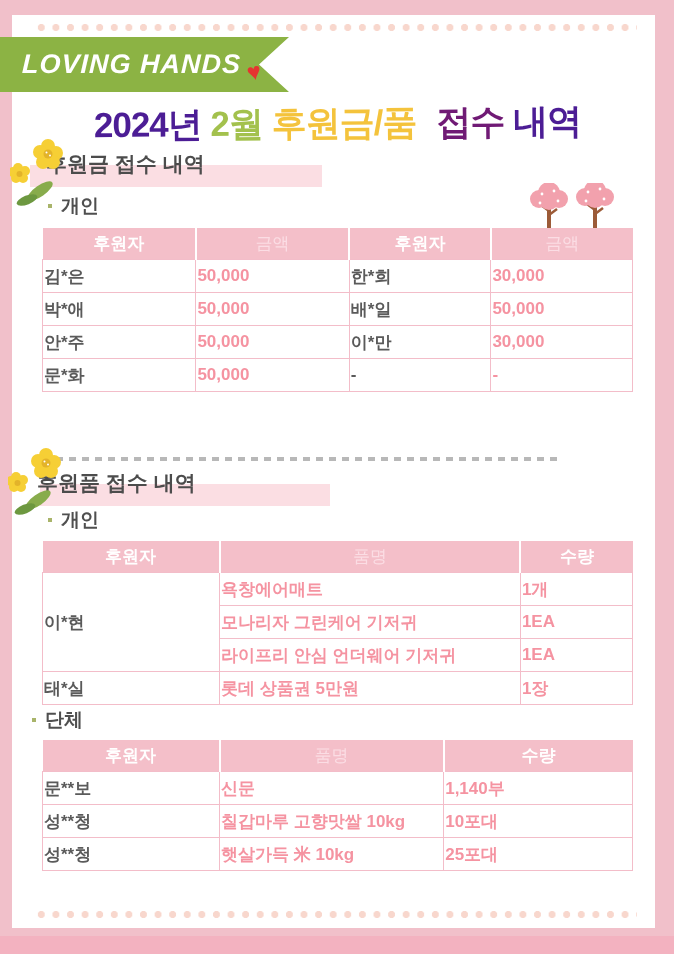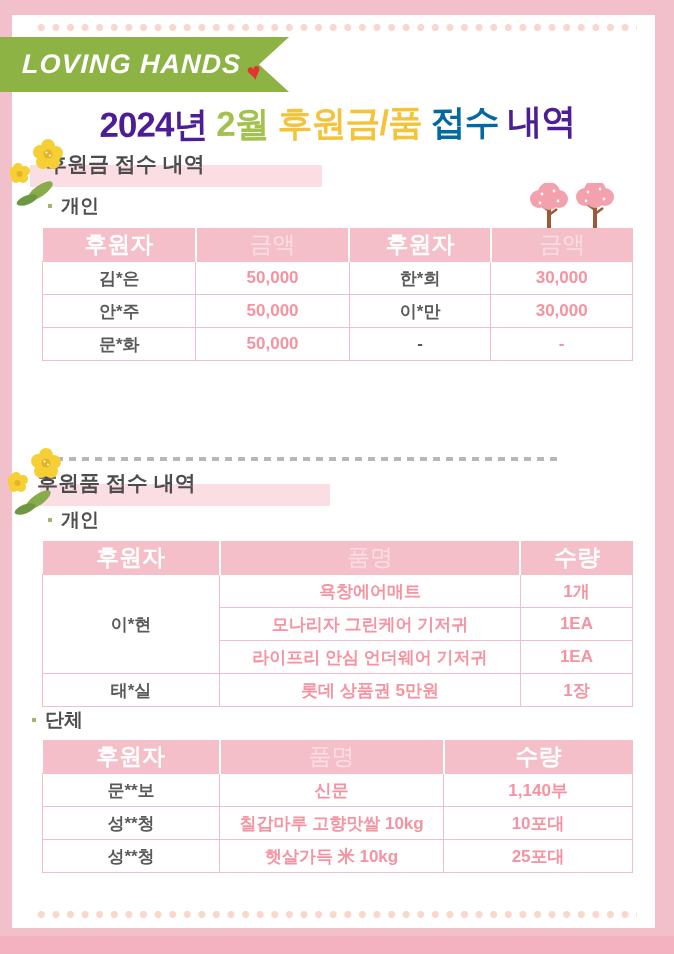--- a/index.html
+++ b/index.html
@@ -17,36 +17,36 @@
   .banner{position:absolute;left:0;top:37px;width:289px;height:55px;background:#8cb344;
           clip-path:polygon(0 0,100% 0,calc(100% - 30px) 50%,100% 100%,0 100%);
           display:flex;align-items:center;padding-left:22px;box-sizing:border-box;z-index:5;}
   .banner-text{color:#ffffff;font-size:27px;font-weight:700;letter-spacing:1px;
                font-style:italic;transform:skewX(-2deg);}
   .heart{color:#e53430;font-size:24px;margin-left:6px;margin-top:14px;transform:rotate(-12deg);line-height:1;}
 
   
   .title{position:absolute;left:50px;top:100px;width:575px;text-align:center;
          font-size:35px;font-weight:700;letter-spacing:-1px;transform:rotate(-0.5deg);white-space:nowrap;}
-  .t-gray{color:#4c1d95;} .t-yg{color:#a3c14d;margin-top:24px;} .t-yellow{color:#f4c33c;} .t-green{color:#0369a1;}
+  .t-gray{color:#4c1d95;} .t-yg{color:#a3c14d;margin-top:24px;} .t-yellow{color:#f4c33c;} .t-green{color:#701a75;font-family:Liberation Mono, monospace;}
 
   
   .sec-bar{position:absolute;height:22px;background:#fbdee3;z-index:1;}
   .sec-head{position:absolute;font-size:21px;font-weight:700;color:#4c4c4c;z-index:2;white-space:nowrap;}
   .subhead{position:absolute;font-size:19px;font-weight:700;color:#4f4f4f;z-index:2;display:flex;align-items:center;}
   .bullet{display:inline-block;width:4px;height:4px;background:#a9b46a;margin-right:9px;}
 
   .icon-abs{position:absolute;z-index:3;}
 
   
   table{border-collapse:collapse;table-layout:fixed;position:absolute;z-index:2;background:#fff;}
-  th{background:#f4bfc9;color:#ffffff;font-size:23px;font-weight:700;height:29px;border-left:2px solid #ffffff;}
+  th{background:#f4bfc9;color:#ffffff;font-size:17px;font-weight:700;height:29px;border-left:2px solid #ffffff;}
   th:first-child{border-left:none;}
   th.hdr-light{color:#fbdde4;font-weight:400;}
-  td{border:1px solid #f3bdc9;text-align:center;font-size:17px;height:30px;background:#fff;}
+  td{border:1px solid #f3bdc9;font-size:17px;height:30px;background:#fff;}
   td.name{color:#5a5a5a;font-weight:700;}
   td.val{color:#f593a1;font-weight:700;}
   .divider{position:absolute;height:4px;background:repeating-linear-gradient(90deg,#b8b8b8 0 7px,rgba(0,0,0,0) 7px 13px);}
 </style>
 </head>
 <body>
 
 <div class="stage">
   <div class="sheet">
     <div class="dots dots-top"></div>
@@ -135,20 +135,26 @@
       </tr>
     </thead>
     <tbody>
       <tr>
         <td class="name">김*은</td>
         <td class="val">50,000</td>
         <td class="name">한*희</td>
         <td class="val">30,000</td>
       </tr>
       <tr>
+        <td class="name">박*애</td>
+        <td class="val">50,000</td>
+        <td class="name">배*일</td>
+        <td class="val">50,000</td>
+      </tr>
+      <tr>
         <td class="name">안*주</td>
         <td class="val">50,000</td>
         <td class="name">이*만</td>
         <td class="val">30,000</td>
       </tr>
       <tr>
         <td class="name">문*화</td>
         <td class="val">50,000</td>
         <td class="name">-</td>
         <td class="val">-</td>

